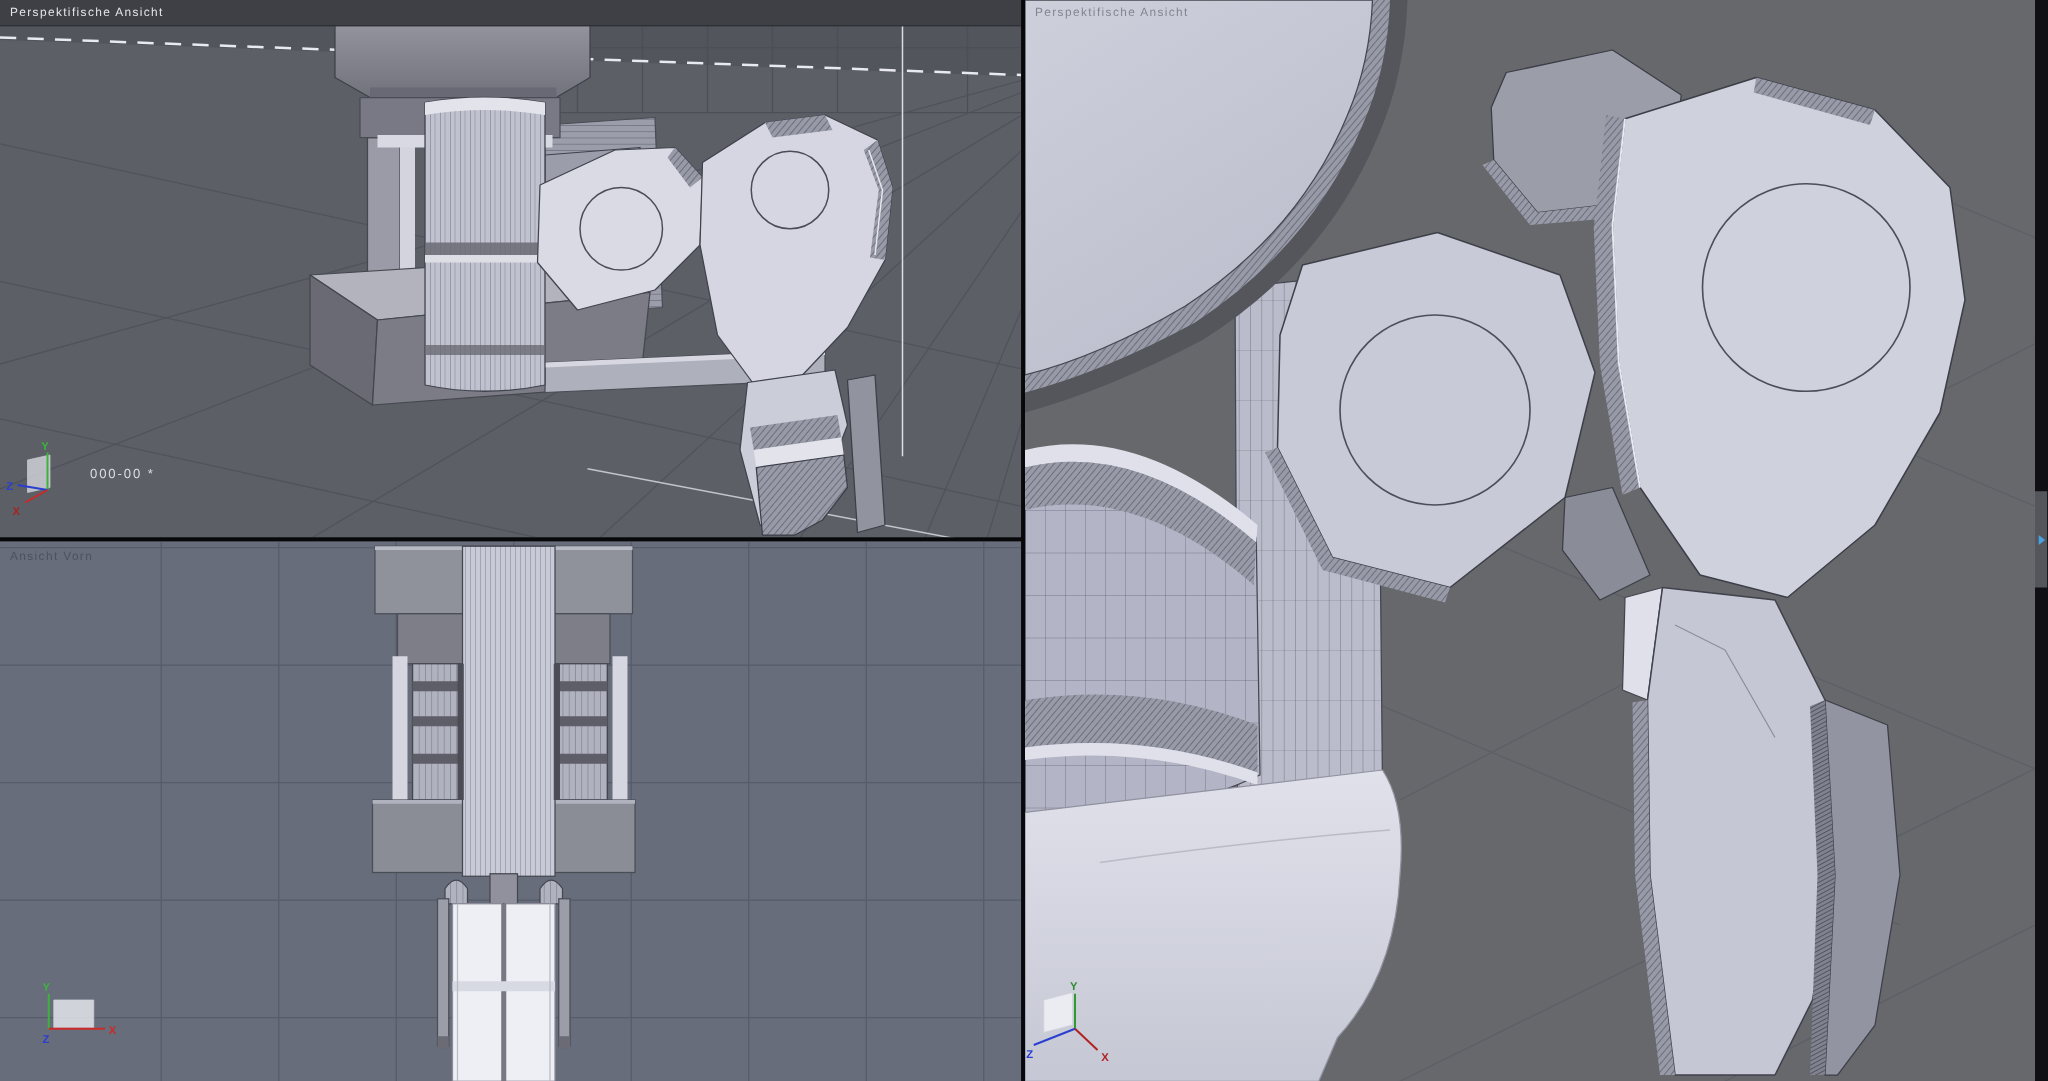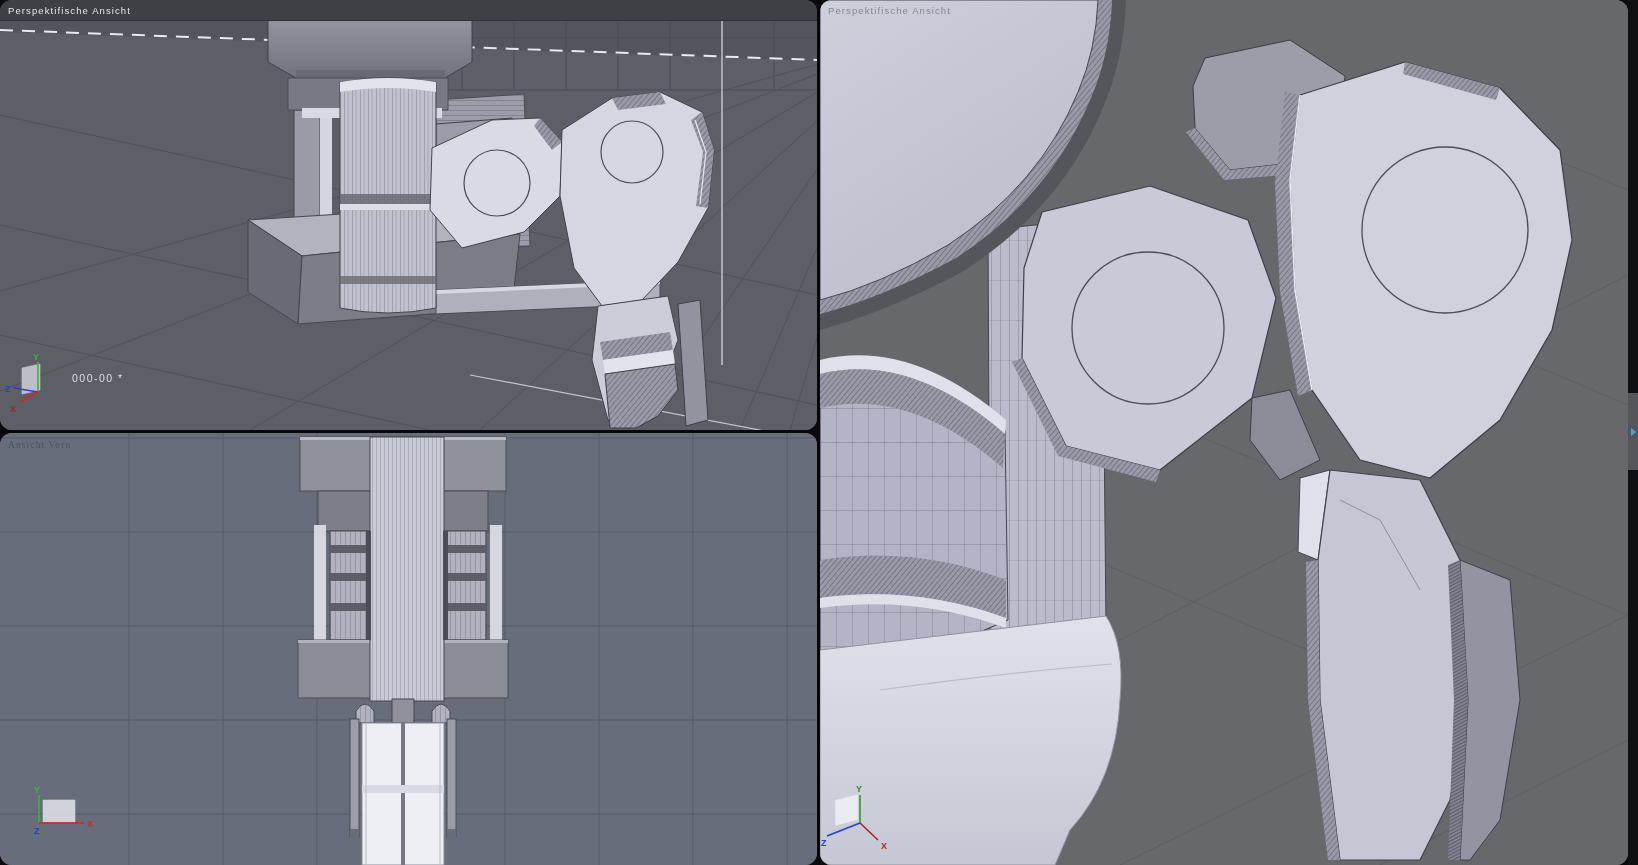--- a/index.html
+++ b/index.html
@@ -1,26 +1,26 @@
 <!DOCTYPE html>
 <html><head>
 <meta charset="utf-8">
 <style>
   html,body{margin:0;padding:0;background:#1a1a1c;}
   .canvas{position:relative;width:1638px;height:865px;background:#0b0b0d;overflow:hidden;
           font-family:"Liberation Sans",sans-serif;}
-  section.vp{position:absolute;overflow:hidden;border-radius:12px;}
+  section.vp{position:absolute;overflow:hidden;}
   .vpA{left:0;top:0;width:817px;height:430px;background:#53555d;}
   .vpB{left:0;top:433px;width:817px;height:432px;background:#676d7a;}
   .vpC{left:820px;top:0;width:808px;height:865px;background:#66686c;}
   .vp-header{position:absolute;left:0;top:0;width:100%;height:20px;background:#3e4046;z-index:6;
              border-bottom:1px solid #2e3035;}
   .vp-title{position:absolute;left:8px;top:5px;font-size:9.5px;letter-spacing:1.1px;z-index:7;white-space:nowrap;}
   .vpA .vp-title{color:#e4e5e9;}
-  .vpB .vp-title{top:7px;color:#4d525e;z-index:7;font-family:Liberation Serif, serif;}
+  .vpB .vp-title{top:7px;color:#4d525e;z-index:7;}
   .vpC .vp-title{color:#3a3d47;opacity:.5;}
   .divider-h{position:absolute;left:0;top:430px;width:820px;height:3px;background:#08080a;z-index:20;}
   .divider-v{position:absolute;left:817px;top:0;width:3px;height:865px;background:#08080a;z-index:20;}
   .edge-strip{position:absolute;left:1628px;top:0;width:10px;height:865px;background:#101014;z-index:20;}
   .panel-tab{position:absolute;left:0;top:393px;width:10px;height:77px;background:#54565b;
              display:flex;align-items:center;justify-content:center;}
   .arrow-right{width:0;height:0;border-left:5px solid #46a4e6;border-top:4px solid transparent;
                border-bottom:4px solid transparent;}
   svg{position:absolute;left:0;top:0;display:block;}
   .vpA svg{top:20px;}

